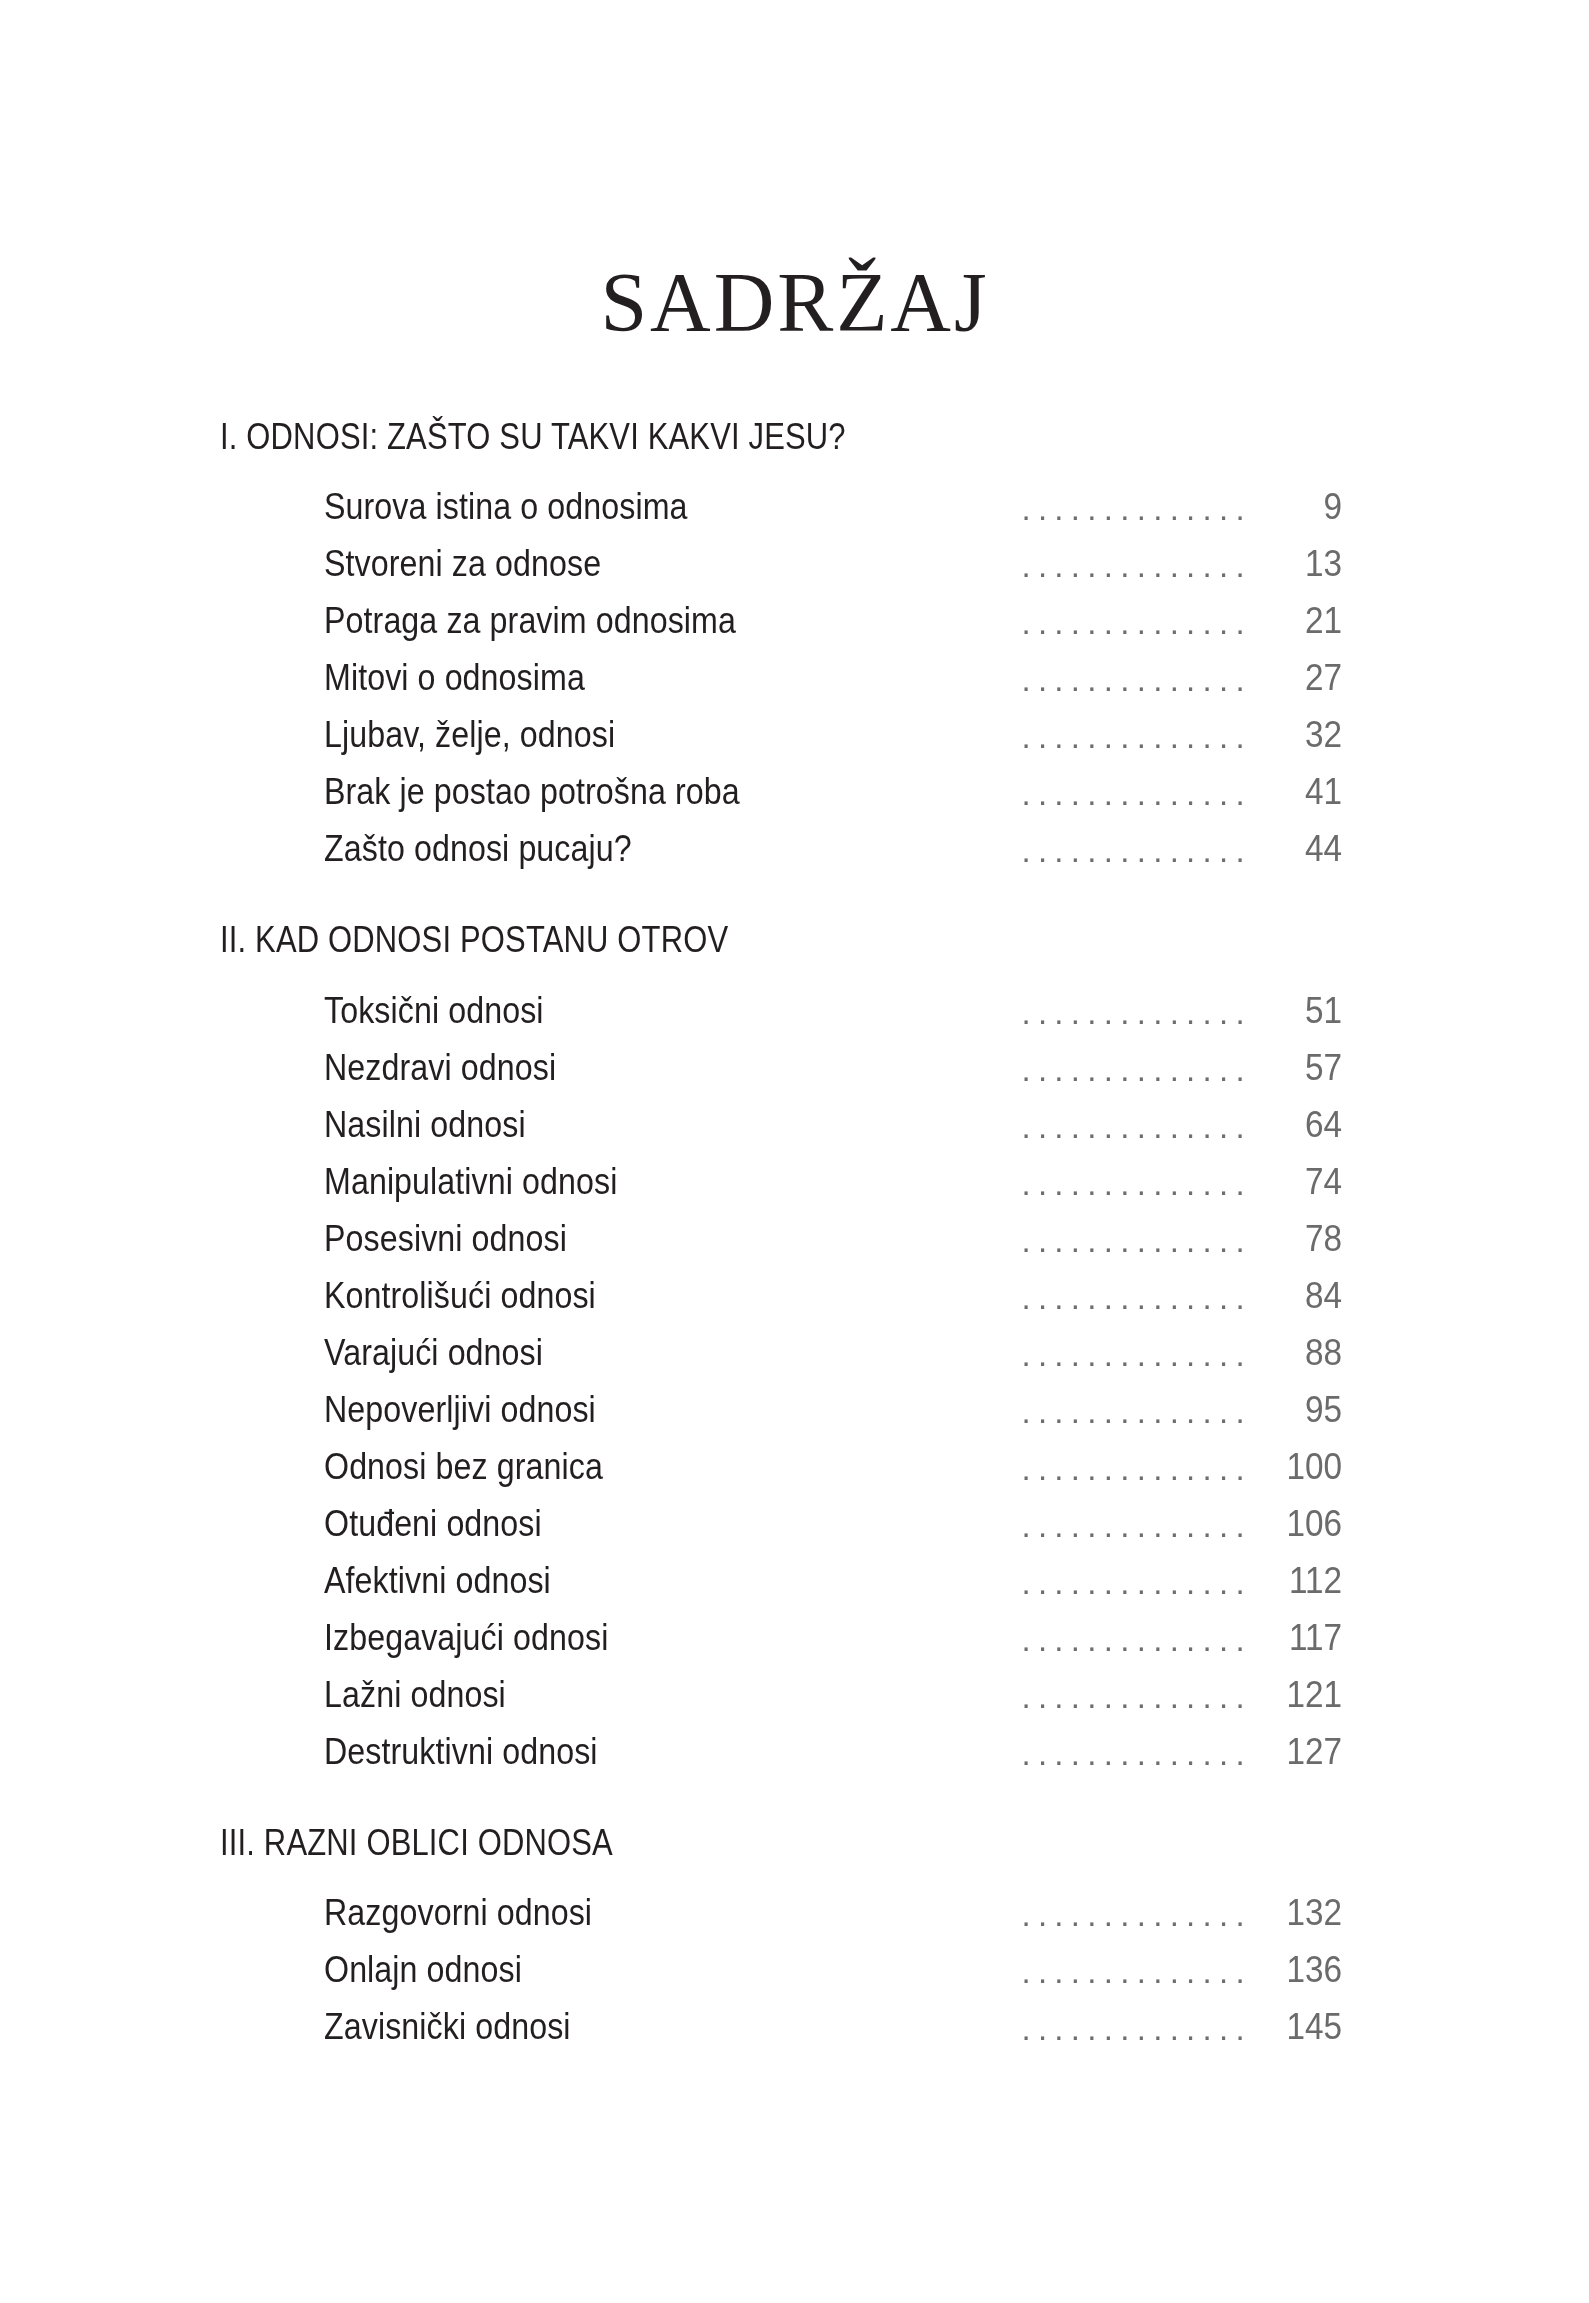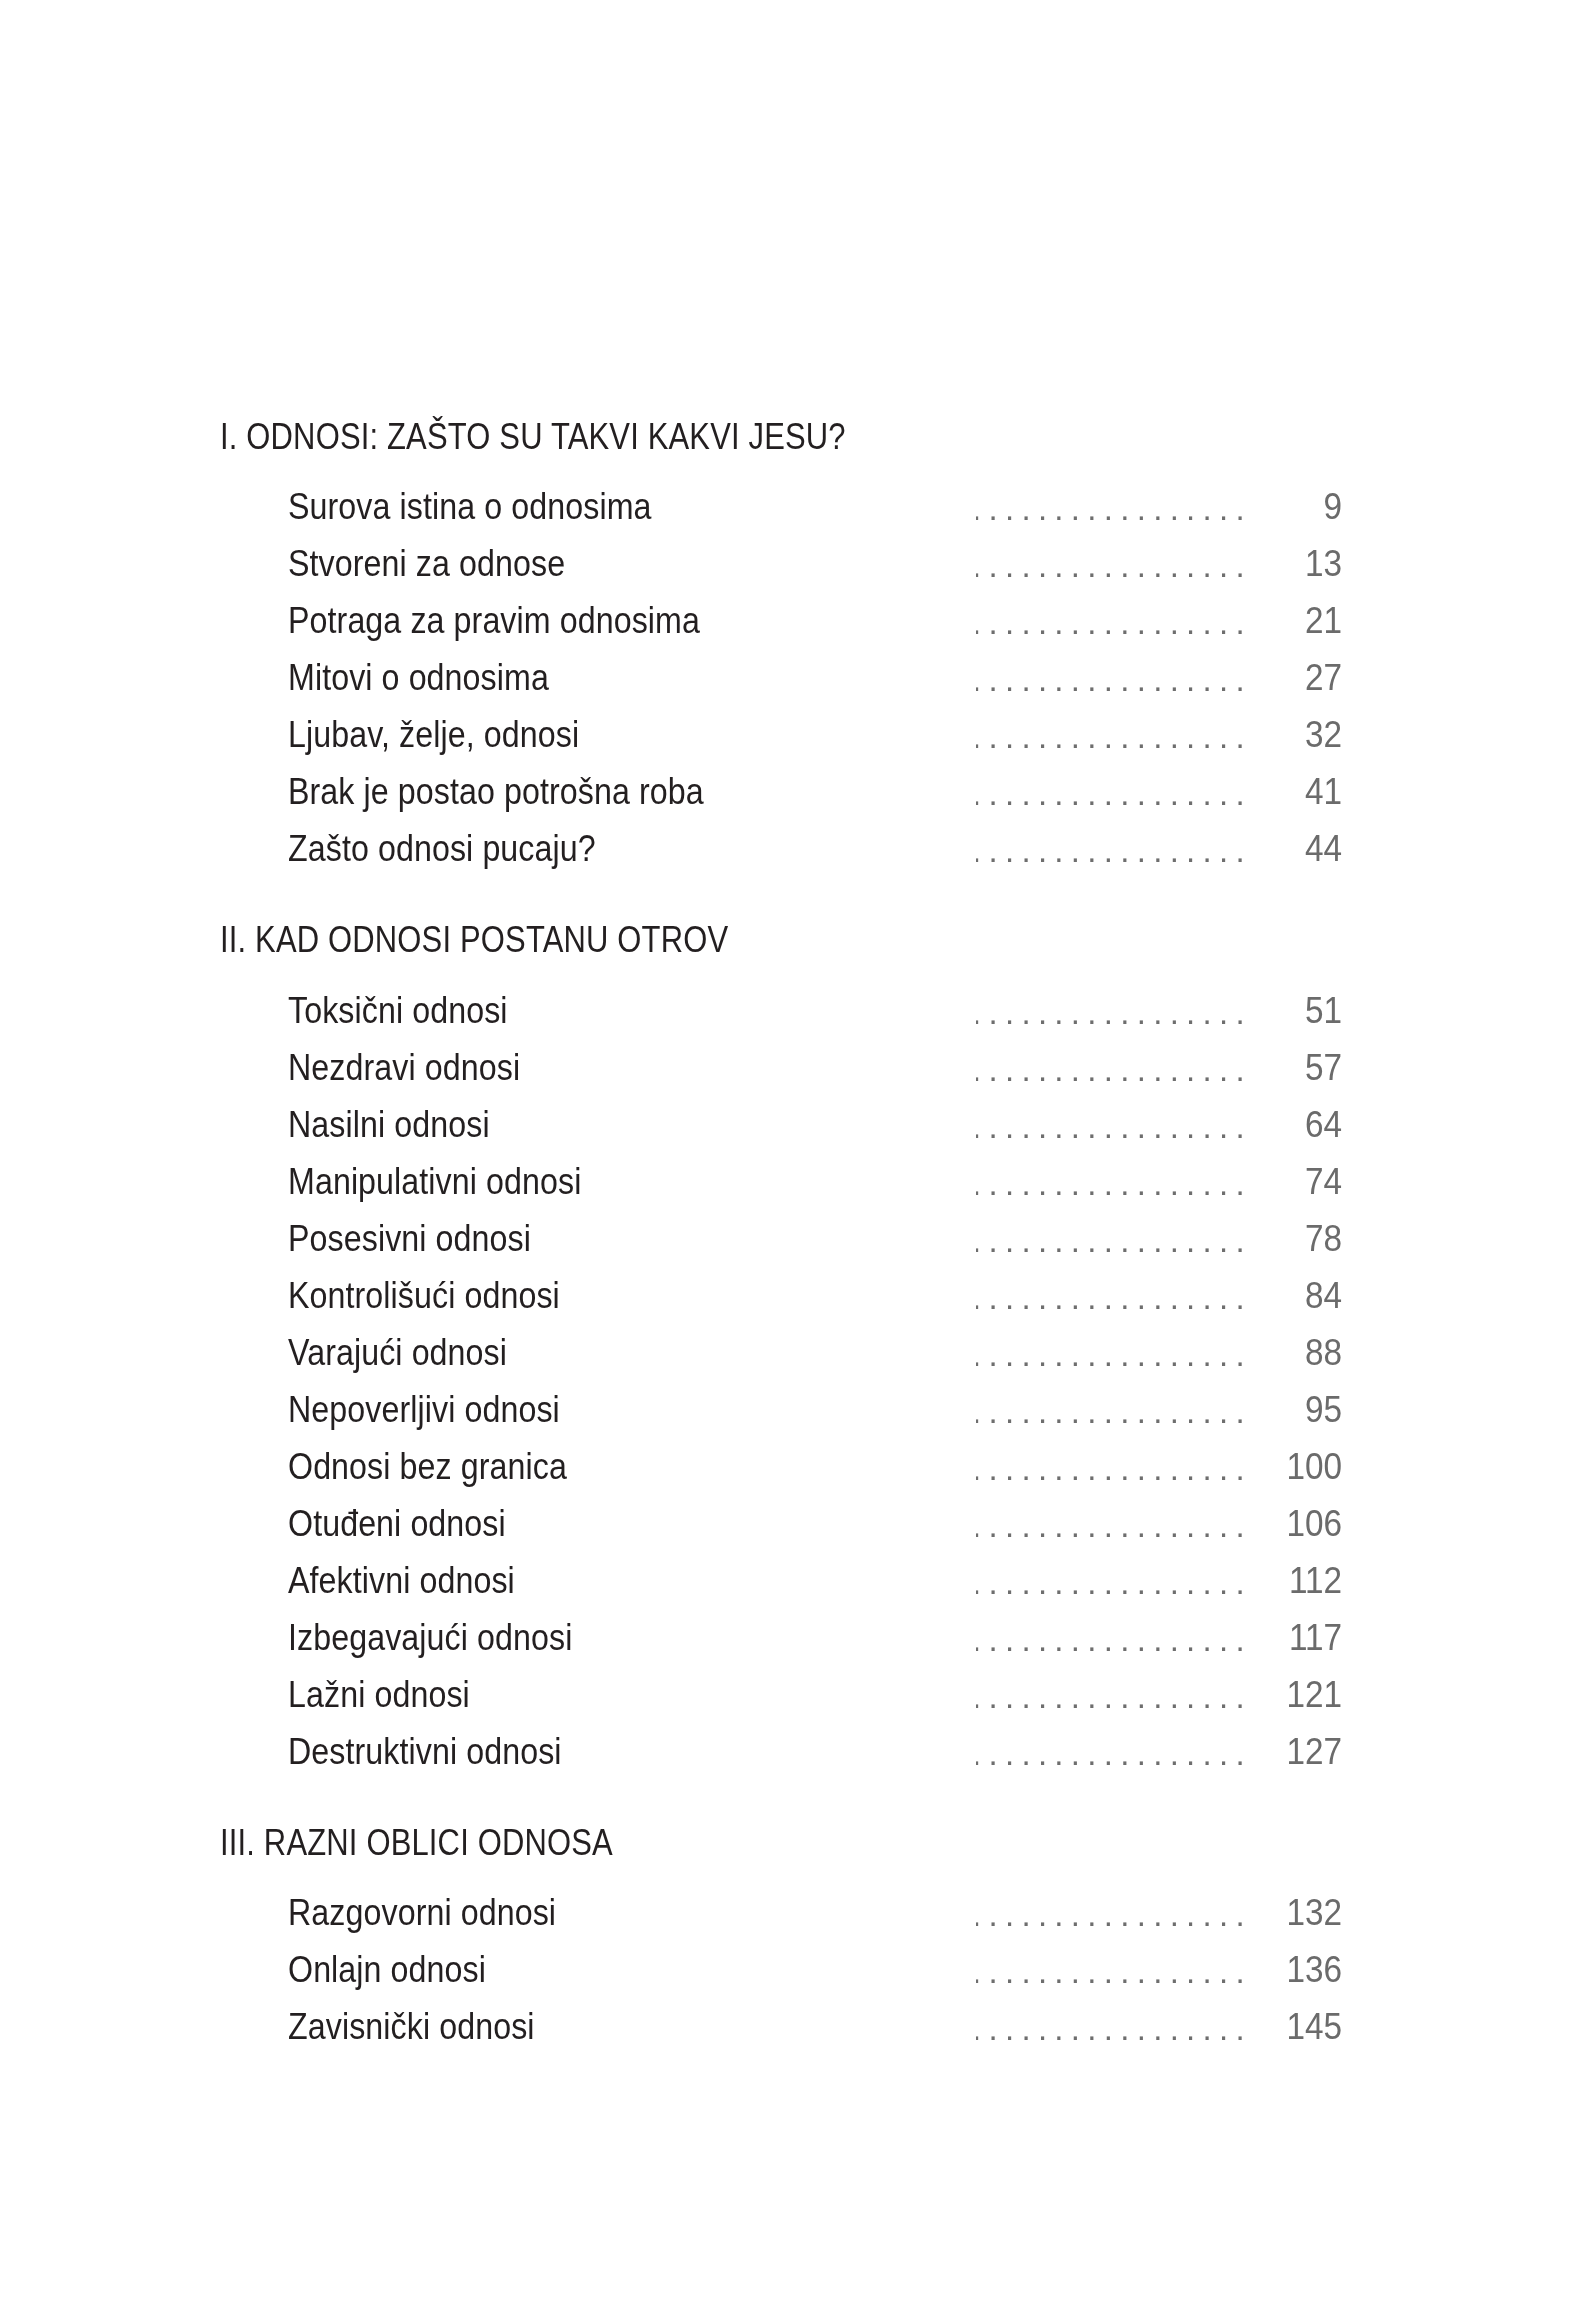--- a/index.html
+++ b/index.html
@@ -68,20 +68,21 @@
     list-style: none;
     margin: 0 0 45px 0;
     padding: 0 0 0 68px;
   }
 
   .entry {
     position: relative;
     display: block;
     height: 57px;
     line-height: 57px;
+    margin-left: 36px;
   }
 
   .entry-title {
     position: absolute;
     left: 0;
     top: 0;
     font-family: "Liberation Sans Narrow", "Liberation Sans", sans-serif;
     font-size: 37px;
     line-height: 57px;
     color: #231f20;
@@ -121,20 +122,21 @@
     transform: scaleX(0.9);
     transform-origin: right center;
     white-space: nowrap;
   }
 </style>
 </head>
 <body>
 
 <div class="page">
 
+  <h1 class="toc-title">SADRŽAJ</h1>
 
   <div class="toc-body">
 
   <div class="section">
         <div class="section-heading">I. ODNOSI: ZAŠTO SU TAKVI KAKVI JESU?</div>
         <ul class="entries">
           <li class="entry">
             <span class="entry-title">Surova istina o odnosima</span>
             <span class="entry-leader">.................................</span>
             <span class="entry-page">9</span>

